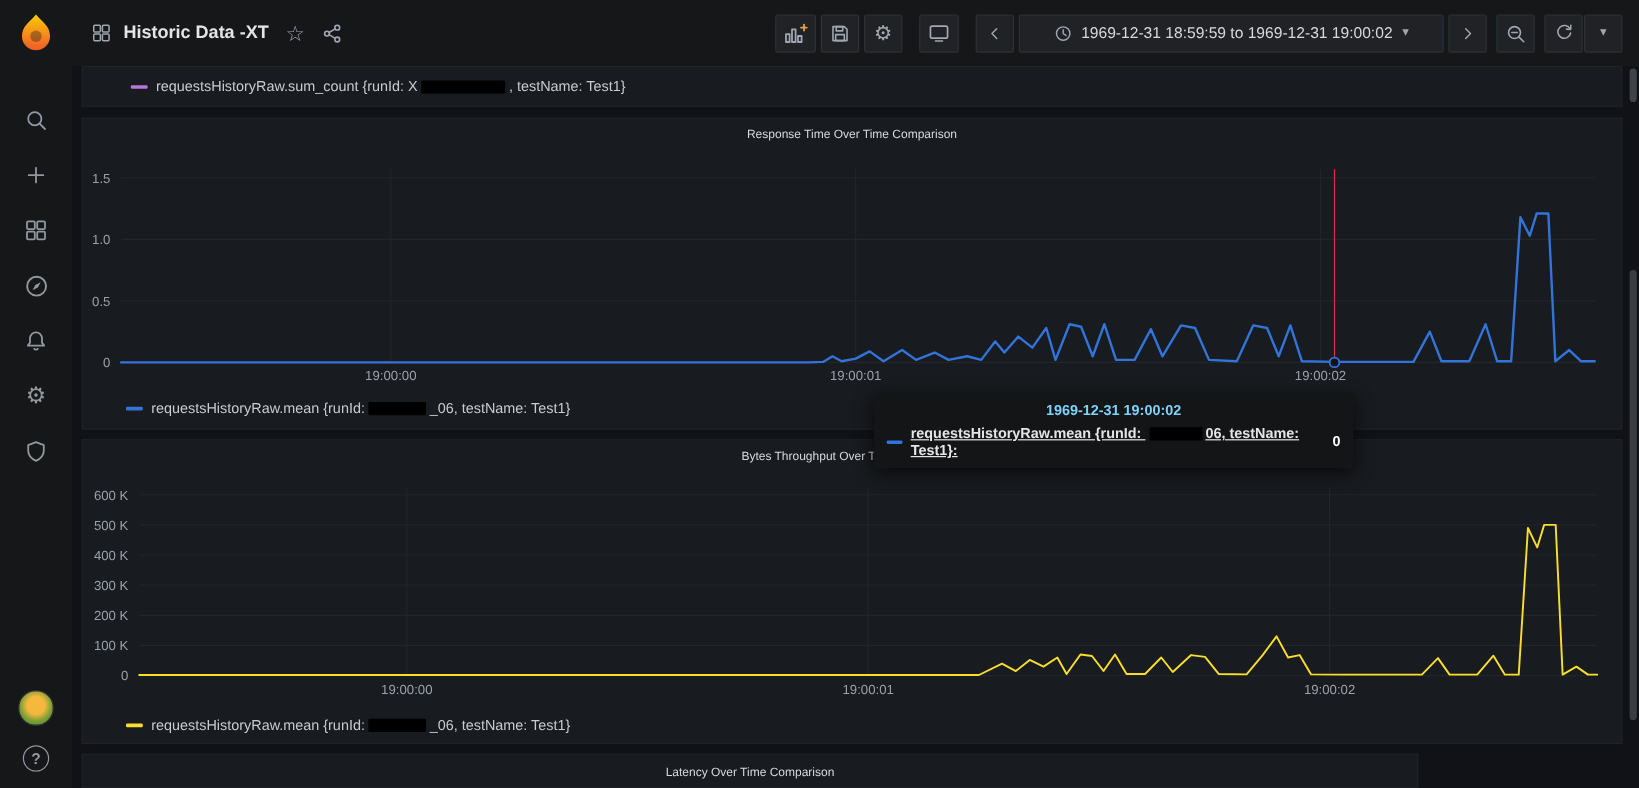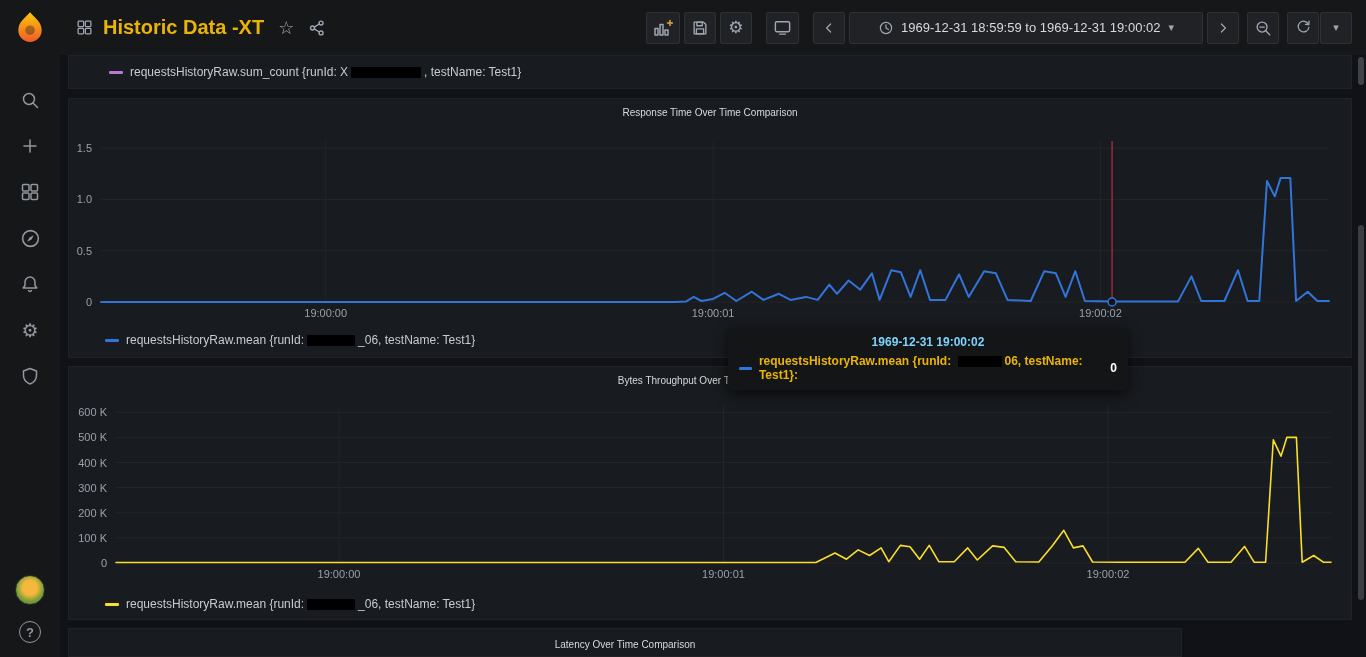--- a/index.html
+++ b/index.html
@@ -32,21 +32,21 @@
     width:22px; height:22px; border-radius:50%; border:1.6px solid #9198a0;
     display:flex; align-items:center; justify-content:center; font-size:13px; font-weight:bold; color:#9198a0; cursor:pointer;
   }
 
   
   .nav {
     position:absolute; left:60px; top:0; right:0; height:55px;
     background:#161719; display:flex; align-items:center; padding:0 14px 0 16px; z-index:25;
   }
   .nav svg { stroke:#9fa7b3; fill:none; stroke-width:1.5; stroke-linecap:round; stroke-linejoin:round; }
-  .nav-title { margin-left:10px; font-size:20px; font-weight:600; color:#eab308; white-space:nowrap;text-align:center; }
+  .nav-title { margin-left:10px; font-size:15px; font-weight:600; color:#e5e5e5; white-space:nowrap;text-align:center; }
   .nav-star { margin-left:14px; font-size:18px; color:#9fa7b3; cursor:pointer; line-height:1; }
   .nav-share { margin-left:14px; cursor:pointer; display:flex; }
   .nav-right { margin-left:auto; display:flex; align-items:center; }
   .navbtn {
     height:32px; min-width:32px; display:flex; align-items:center; justify-content:center;
     background:#202226; border:1px solid #2c3235; border-radius:2px; cursor:pointer;
     color:#9fa7b3; padding:0 6px;
   }
   .navbtn + .navbtn { margin-left:4px; }
   .gap { width:14px; }
@@ -87,21 +87,21 @@
   #panelD .panel-title { top:10px; }
 
   
   .tooltip {
     position:absolute; left:668px; top:273px; width:400px;
     background:#131517; border-radius:3px; padding:7px 11px 8px;
     box-shadow:0 4px 14px rgba(0,0,0,.65); z-index:20; font-size:12px;
   }
   .tt-time { text-align:center; font-weight:700; color:#7dd3fc; margin-bottom:5px; }
   .tt-row { display:flex; align-items:center; }
-  .tt-label { font-weight:700; color:#eab308; }
+  .tt-label { font-weight:700; color:#e5e5e5;text-decoration:underline; }
   .tt-value { margin-left:auto; padding-left:14px; font-weight:700; color:#ffffff; }
 
   
   .sb { position:absolute; right:2px; width:6px; border-radius:3px; background:#3f4247; z-index:15; }
   #sbTop { top:2px; height:28px; }
   #sbMain { top:170px; height:375px; background:#3a3d42; }
 </style>
 </head>
 <body>
 

